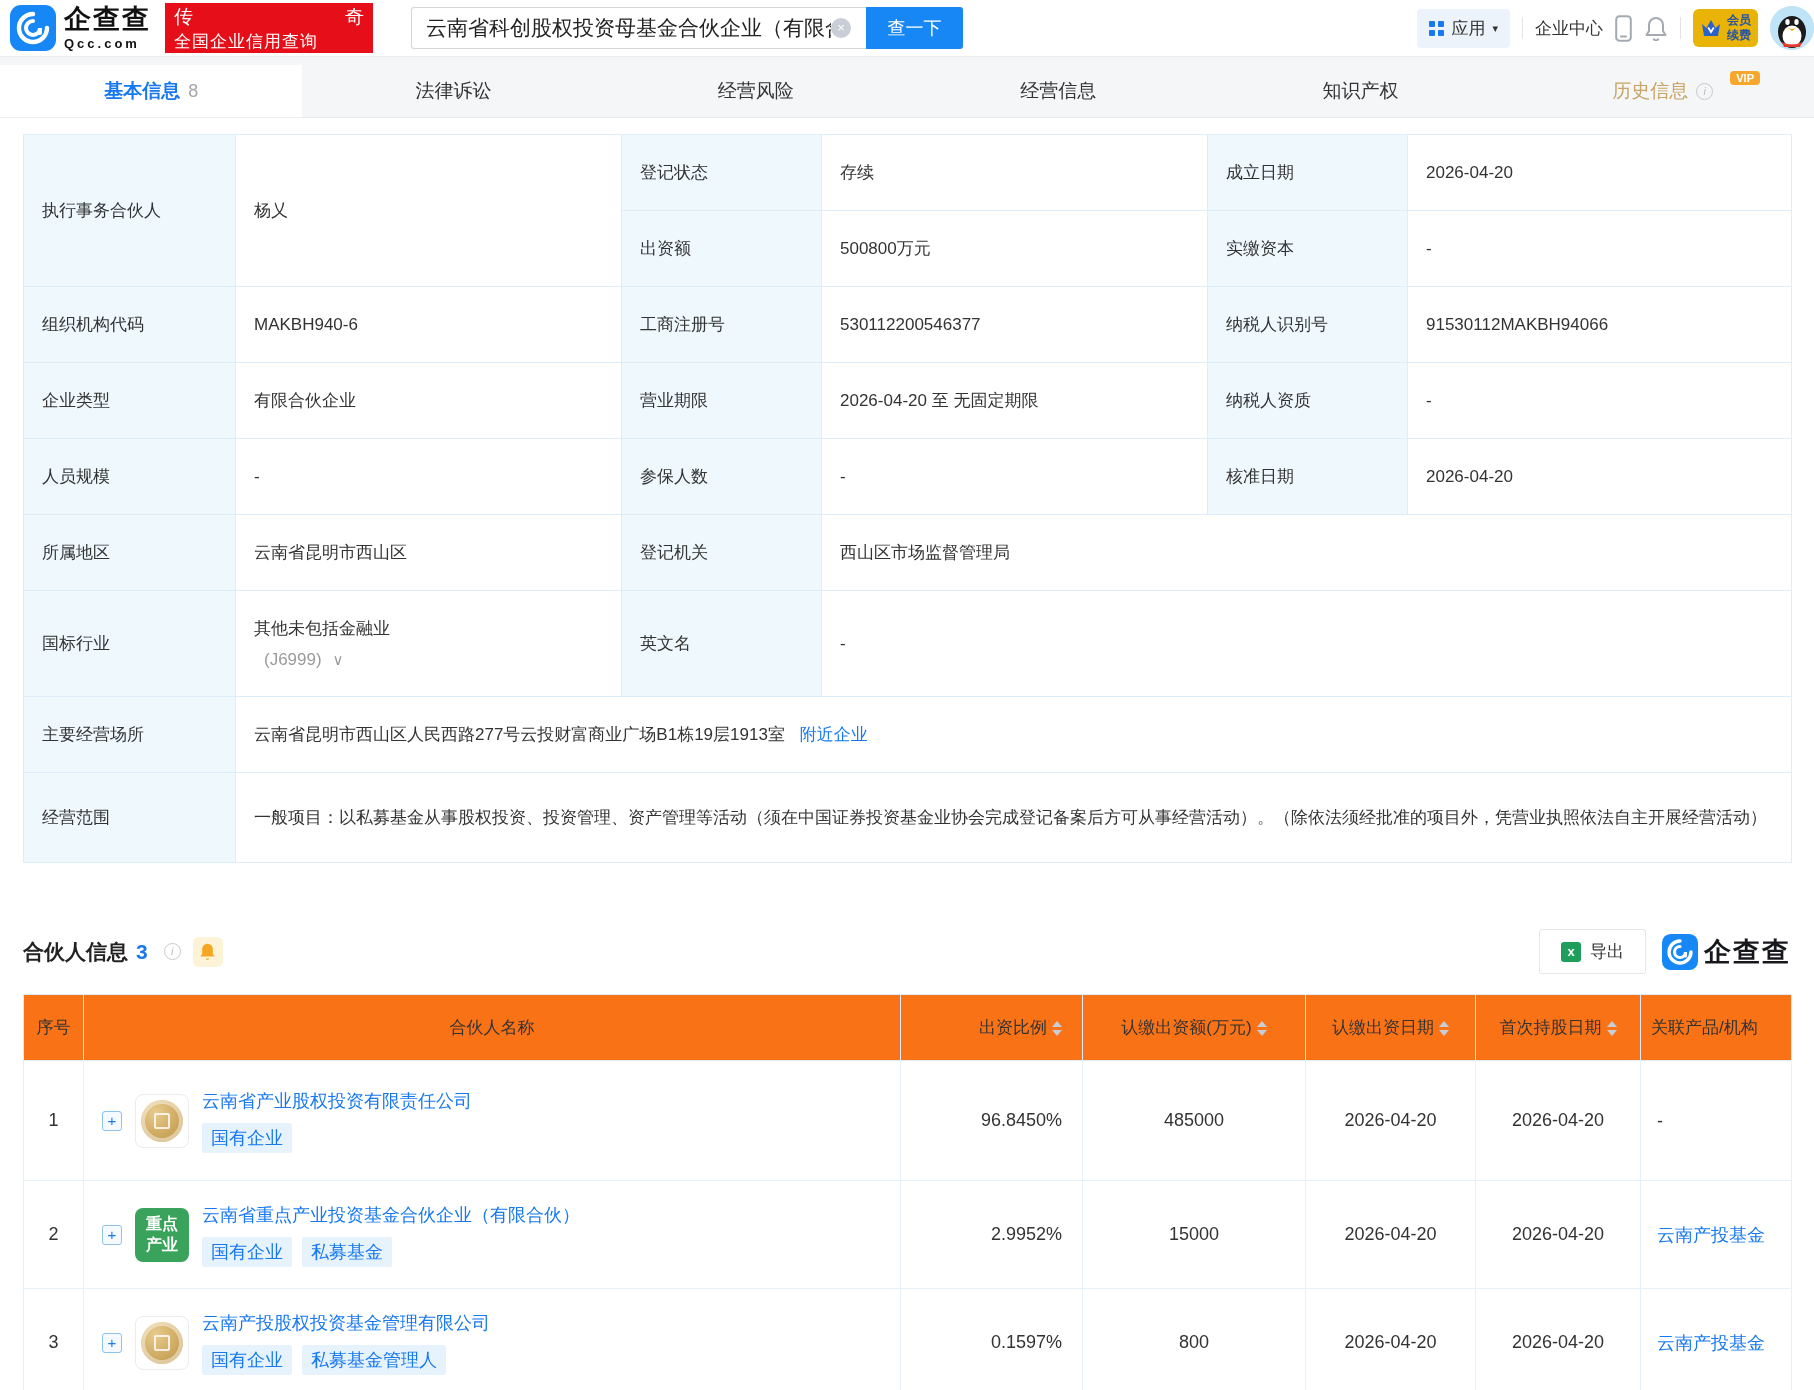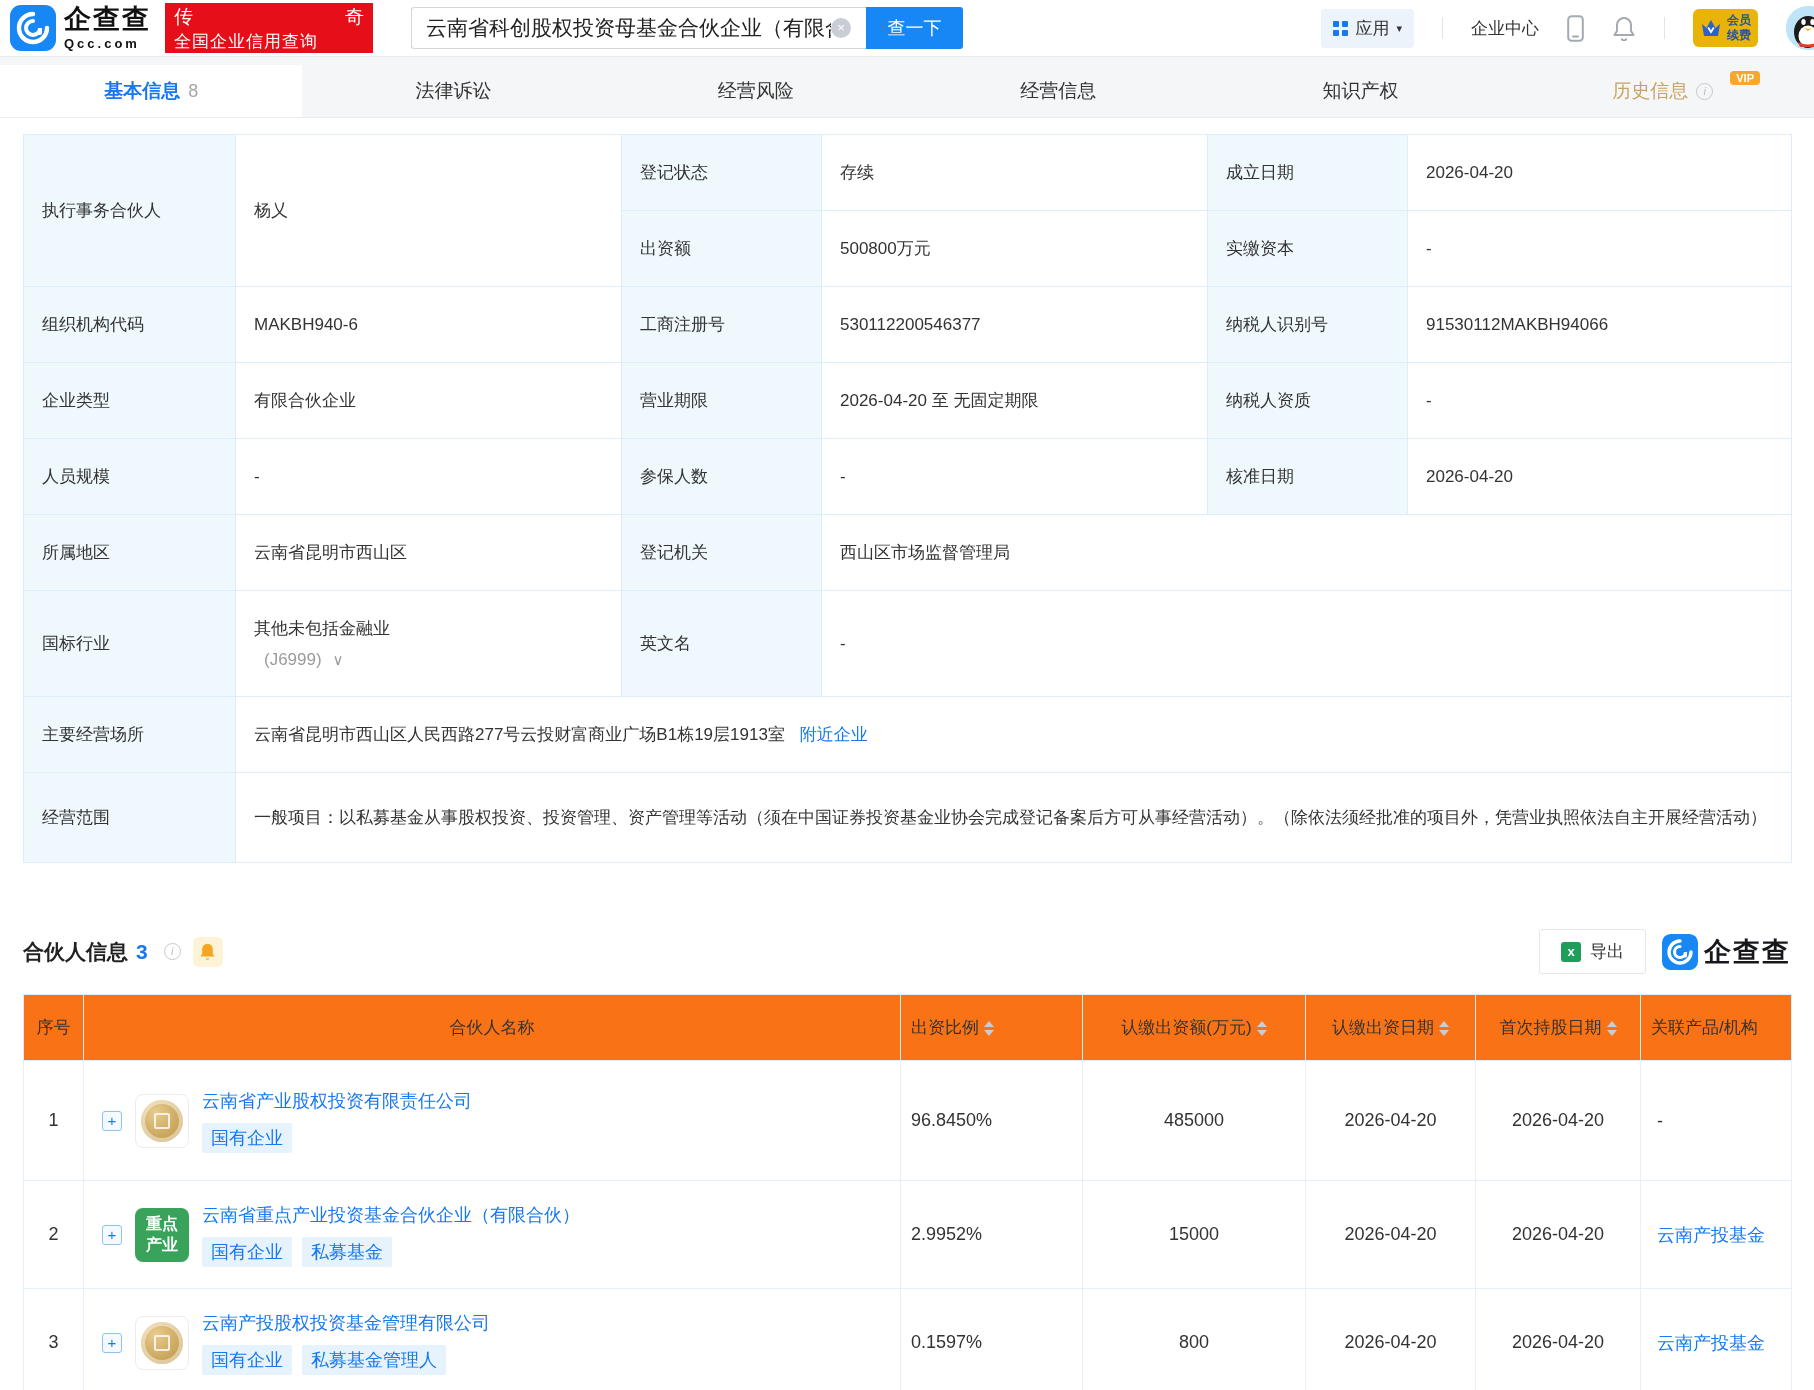--- a/index.html
+++ b/index.html
@@ -17,21 +17,21 @@
   .banner .b2 { font-size:17px; letter-spacing:1px; margin-top:1px; }
   .search-wrap { display:flex; align-items:center; margin-left:24px; }
   .search-box { width:455px; height:42px; border:1px solid #d6d6d6; border-right:none;
     border-radius:3px 0 0 3px; display:flex; align-items:center; padding:0 8px 0 14px; position:relative; }
   .search-box input { border:none; outline:none; width:405px; font-size:21px; color:#222;
     font-family:inherit; background:transparent; }
   .clear-btn { width:20px; height:20px; border-radius:50%; background:#c9ced6; color:#fff;
     font-size:13px; line-height:20px; text-align:center; flex:none; cursor:pointer; }
   .search-btn { width:97px; height:42px; background:#1787f5; color:#fff; font-size:18px;
     border:none; border-radius:0 3px 3px 0; cursor:pointer; font-family:inherit; }
-  .top-right { margin-left:auto; display:flex; align-items:center; gap:28px; padding-right:0; }
+  .top-right { margin-left:auto; display:flex; align-items:center; gap:12px; padding-right:16px; }
   .apps-btn { background:#edf3fb; border-radius:4px; padding:8px 12px; display:flex;
     align-items:center; gap:7px; font-size:17px; color:#333; cursor:pointer; }
   .grid-icon { width:15px; height:15px; display:grid; grid-template-columns:6px 6px; grid-gap:3px; }
   .grid-icon i { width:6px; height:6px; background:#1778f0; border-radius:1px; }
   .caret { font-size:11px; color:#333; }
   .vsep { width:1px; height:22px; background:#e3e3e3; }
   .center-link { font-size:17px; color:#333; cursor:pointer; }
   .icon-btn { display:flex; align-items:center; cursor:pointer; }
   .member-badge { background:#eab308; border-radius:6px; padding:4px 7px; display:flex;
     align-items:center; gap:5px; cursor:pointer; }
@@ -80,21 +80,21 @@
   .qcc-mark .logo-svg { width:36px; height:36px; }
   .qcc-mark span { font-size:27px; font-weight:900; color:#15171a; letter-spacing:2px; }
 
   
   .p-table { width:100%; border-collapse:collapse; table-layout:fixed; margin-top:20px;
     font-size:17px; }
   .p-table th { background:#f97316; font-weight:400; color:#333; padding:21px 10px;
     border:1px solid #ddeefa; }
   .p-table td { border:1px solid #e4f1fa; padding:14px 10px; vertical-align:middle; font-size:18px; }
   th.al-l,td.al-l { text-align:left; } th.al-c,td.al-c { text-align:center; }
-  th.al-r,td.al-r { text-align:left; padding-right:20px; }
+  th.al-r,td.al-r { text-align:right; padding-right:20px; }
   .sort { display:inline-flex; flex-direction:column; gap:3px; margin-left:5px;
     vertical-align:middle; }
   .sort i { width:0; height:0; border-left:5px solid transparent; border-right:5px solid transparent; }
   .sort i.up { border-bottom:6px solid #c5cdd6; }
   .sort i.dn { border-top:6px solid #c5cdd6; }
   .name-cell { display:flex; align-items:center; gap:13px; padding-left:8px; }
   .expand { width:20px; height:20px; flex:none; border:1px solid #8fc3ef; border-radius:3px;
     background:#f4faff; color:#1778f0; font-size:15px; line-height:18px; text-align:center;
     cursor:pointer; }
   .logo-card { width:54px; height:54px; flex:none; border:1px solid #ececec; border-radius:8px;

